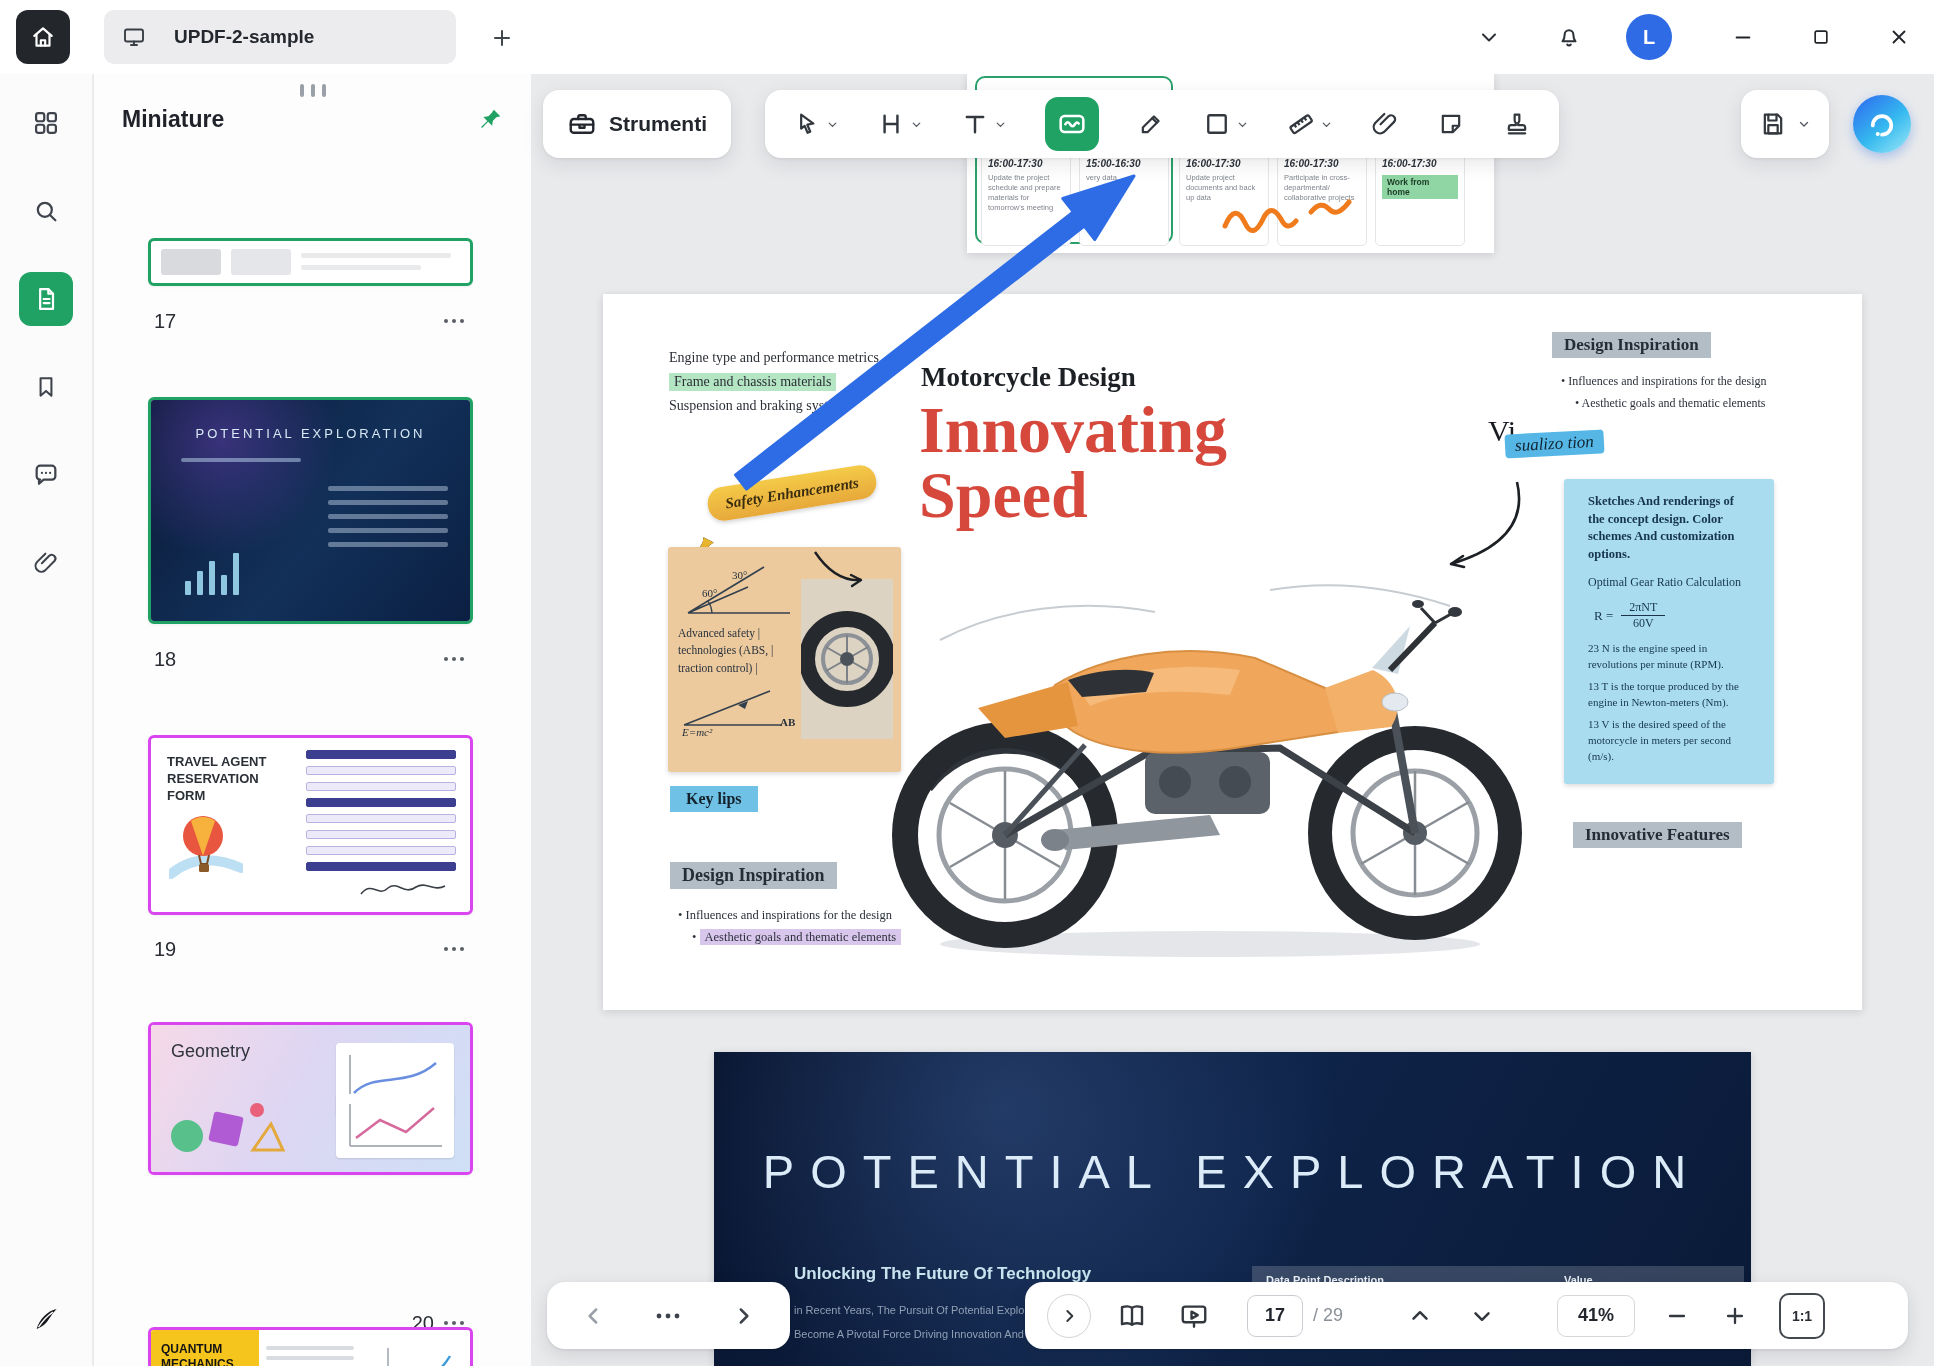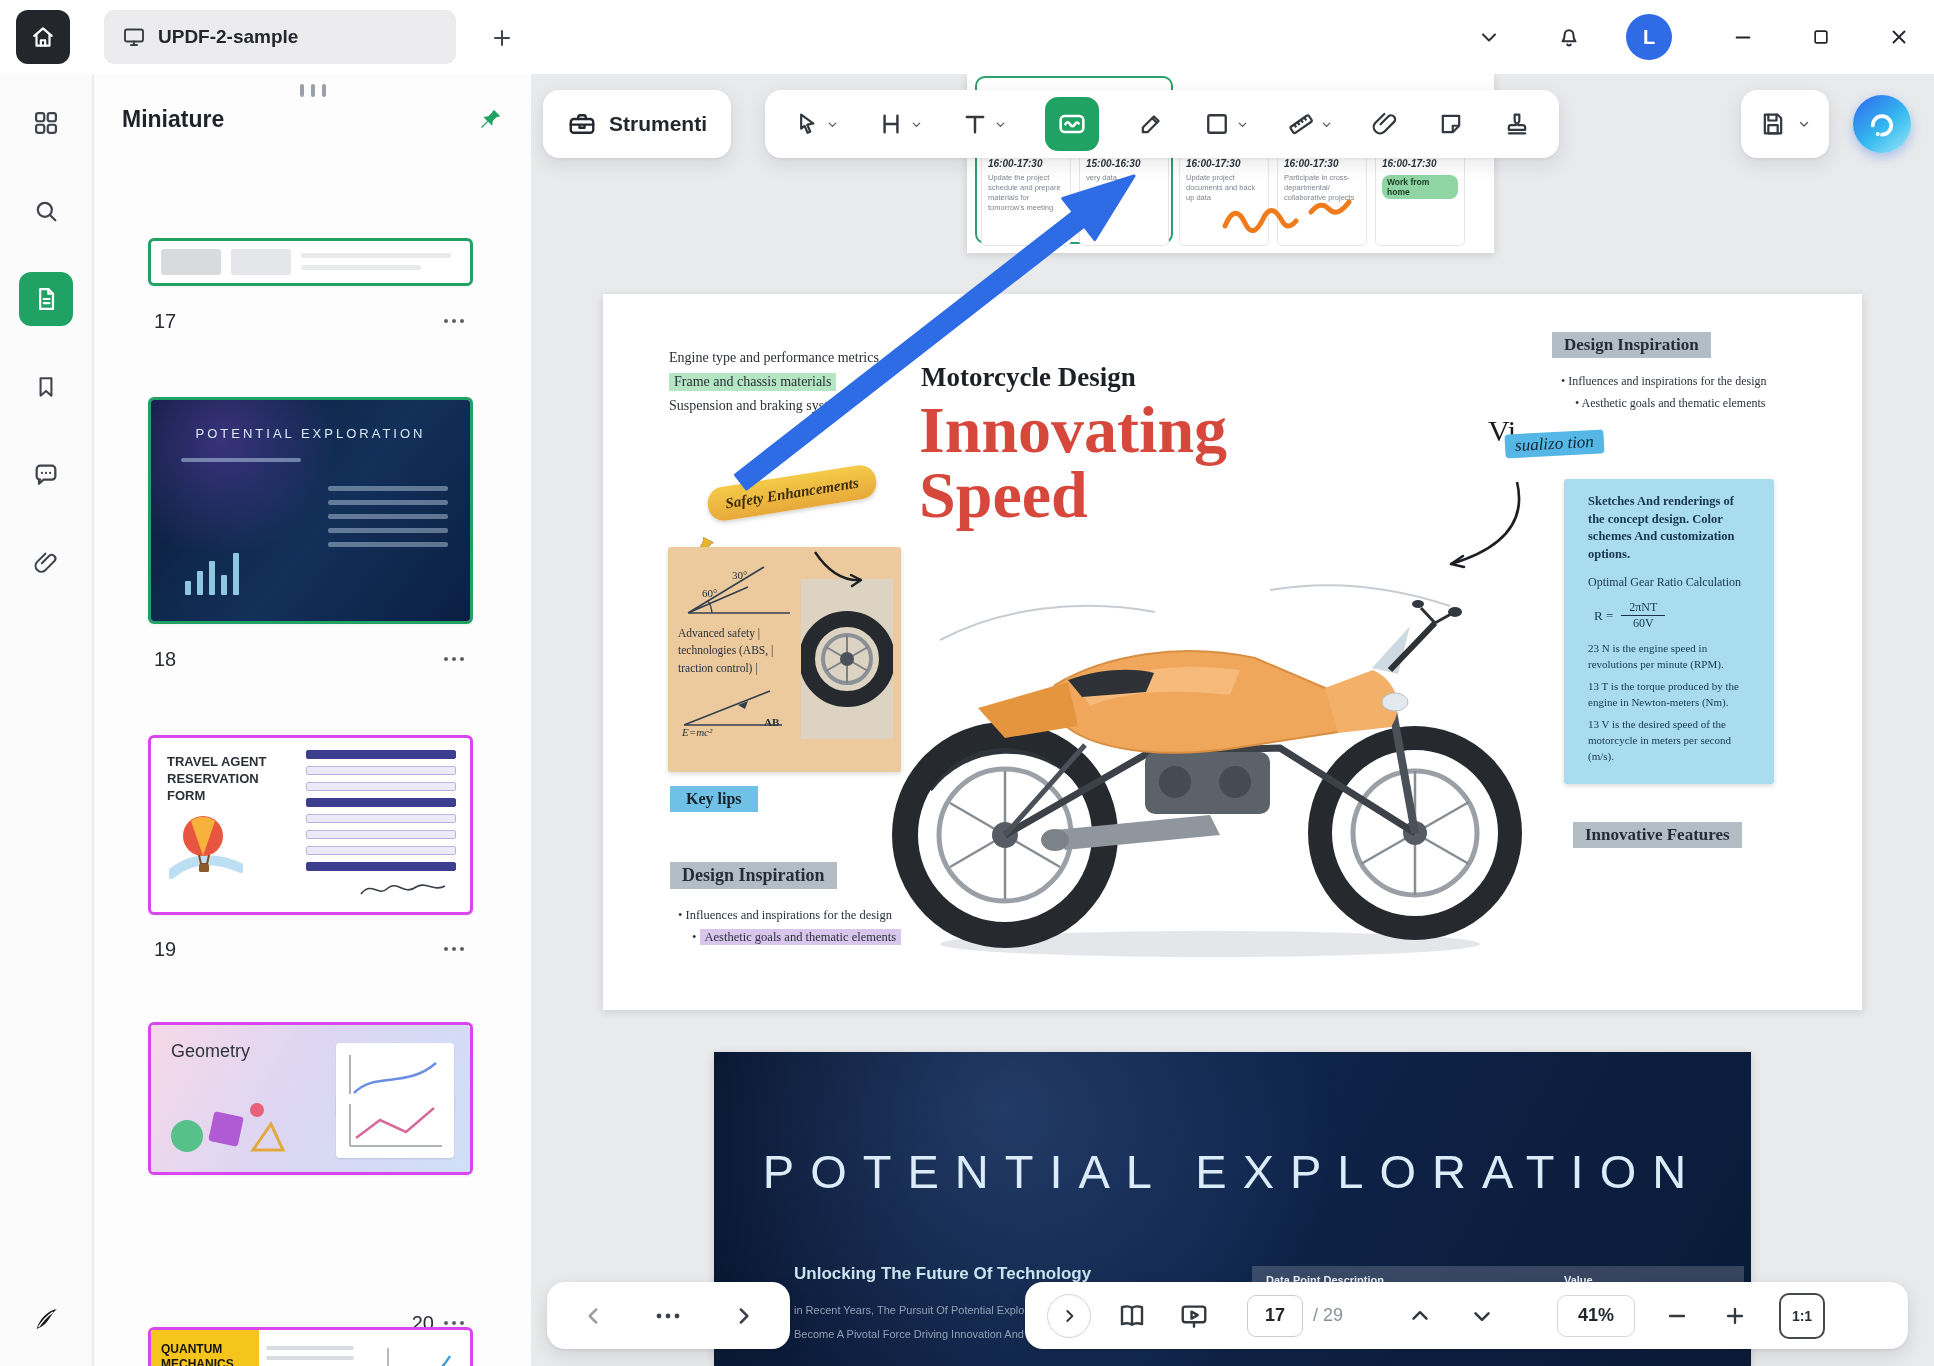--- a/index.html
+++ b/index.html
@@ -4,21 +4,21 @@
 <style>
   *{margin:0;padding:0;box-sizing:border-box;}
   html,body{width:1934px;height:1366px;}
   body{position:relative;overflow:hidden;background:#e9eaec;font-family:"Liberation Sans",sans-serif;color:#23272d;}
   svg{display:block;}
   button{background:none;border:none;cursor:pointer;font-family:inherit;}
 
   
   .topbar{position:absolute;left:0;top:0;width:1934px;height:74px;background:#ffffff;z-index:50;}
   .home-btn{position:absolute;left:16px;top:10px;width:54px;height:54px;border-radius:12px;background:#23262b;display:flex;align-items:center;justify-content:center;}
-  .tab{position:absolute;left:104px;top:10px;width:352px;height:54px;border-radius:10px;background:#ececee;display:flex;align-items:center;gap:12px;padding:0 18px;}
+  .tab{position:absolute;left:104px;top:10px;width:352px;height:54px;border-radius:10px;background:#ececee;display:flex;align-items:center;gap:28px;padding:0 18px;}
   .tab-title{font-size:19px;font-weight:bold;color:#24282e;}
   .newtab{position:absolute;left:482px;top:18px;width:40px;height:40px;display:flex;align-items:center;justify-content:center;}
   .tb-right{position:absolute;right:0;top:0;height:74px;display:flex;align-items:center;}
   .tb-btn{width:46px;height:46px;display:flex;align-items:center;justify-content:center;}
   .avatar{width:46px;height:46px;border-radius:50%;background:var(--avatar_blue,#2e6be4);color:#fff;font-weight:bold;font-size:20px;display:flex;align-items:center;justify-content:center;}
 
   
   .rail{position:absolute;left:0;top:74px;bottom:0;width:93px;background:#fbfbfc;border-right:1px solid #ececef;z-index:40;display:flex;flex-direction:column;align-items:center;padding-top:22px;gap:34px;}
   .rail-btn{width:54px;height:54px;border-radius:12px;display:flex;align-items:center;justify-content:center;}
   .rail-btn.active{background:var(--accent_green,#21a265);}
@@ -55,21 +55,21 @@
   .quant-lines i{display:block;height:4px;background:#d9dce1;margin:6px 8px 0 0;border-radius:2px;}
 
   
   .canvas{position:absolute;left:531px;top:74px;right:0;bottom:0;background:#e9eaec;overflow:hidden;z-index:1;}
   .page{position:absolute;background:#fff;box-shadow:0 2px 8px rgba(20,25,35,.14);}
 
   
   .sched-card{position:absolute;top:78px;height:94px;width:90px;border:1px solid #e6e6e9;border-radius:5px;padding:5px 6px;background:#fff;}
   .sched-time{font-size:10px;font-weight:bold;color:#2c313a;margin-bottom:4px;font-style:italic;}
   .sched-text{font-size:7.5px;line-height:1.35;color:#80858d;}
-  .wfh{display:inline-block;background:#8fd6a4;color:#1d3a26;font-size:8.5px;font-weight:bold;padding:2px 5px;border-radius:8px;margin-top:2px;}
+  .wfh{display:inline-block;background:#8fd6a4;color:#1d3a26;font-size:8.5px;font-weight:bold;padding:2px 5px;border-radius:0;margin-top:2px;}
   .teal-rect{position:absolute;border:2.5px solid #2aa06b;border-radius:10px;background:transparent;}
 
   
   .page-main{font-family:"Liberation Serif",serif;}
   .llist{position:absolute;left:66px;top:56px;font-size:14px;color:#2b2f36;}
   .llist span{display:block;margin-bottom:7px;width:max-content;}
   .hl-green{background:#b5e6c4;padding:1px 5px;}
   .hl-purple{background:#d9c6ec;padding:1px 5px;}
   .doc-heading{position:absolute;left:318px;top:68px;font-size:27px;font-weight:bold;color:#1d2126;}
   .doc-title{position:absolute;left:316px;top:104px;font-size:66px;line-height:0.98;font-weight:bold;color:var(--title_red,#d7483c);}
@@ -477,21 +477,21 @@
       <div class="beige-text" style="width:120px;">
         <div>Advanced safety |</div>
         <div>technologies (ABS, |</div>
         <div>traction control) |</div>
       </div>
       <svg width="110" height="48" viewBox="0 0 110 48" style="margin-top:6px;">
         <path d="M6 42 H104 M6 42 L92 8" stroke="#33404d" stroke-width="1.5" fill="none"></path>
         <path d="M60 22 l10 -4 -3 8z" fill="#33404d"></path>
       </svg>
       <span class="beige-label" style="position:absolute;left:14px;bottom:34px;font-style:italic;">E=mc²</span>
-      <span class="beige-label" style="position:absolute;left:96px;bottom:44px;font-weight:bold;">AB</span>
+      <span class="beige-label" style="position:absolute;left:112px;bottom:44px;font-weight:bold;">AB</span>
 
       <svg width="92" height="160" viewBox="0 0 92 160" style="position:absolute;right:8px;top:32px;">
         <rect x="0" y="0" width="92" height="160" fill="#ddd3c2"></rect>
         <circle cx="46" cy="80" r="40" fill="none" stroke="#26292e" stroke-width="16"></circle>
         <circle cx="46" cy="80" r="24" fill="none" stroke="#8b9197" stroke-width="4"></circle>
         <g stroke="#7b8187" stroke-width="2">
             <path d="M46 80 V56 M46 80 L67 68 M46 80 L67 92 M46 80 V104 M46 80 L25 92 M46 80 L25 68"></path>
           </g>
         <circle cx="46" cy="80" r="7" fill="#4c525a"></circle>
       </svg>

